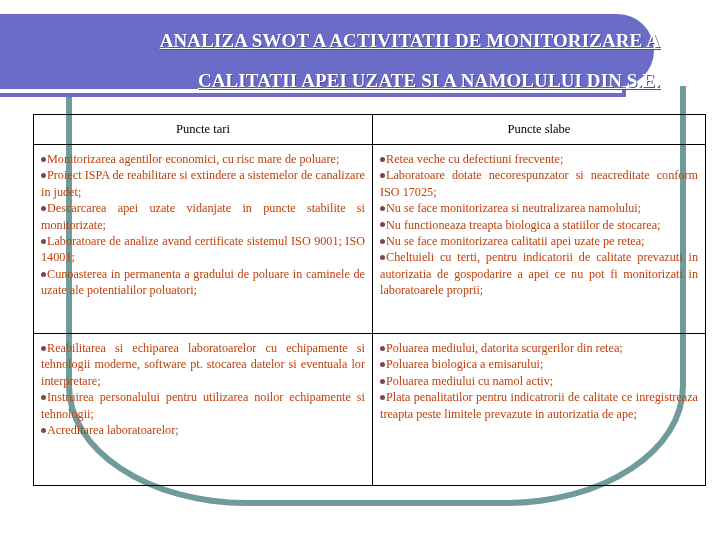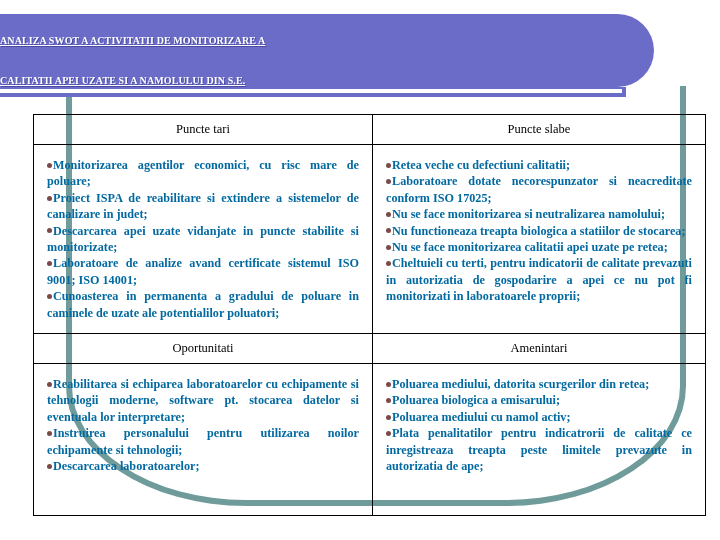--- a/index.html
+++ b/index.html
@@ -68,25 +68,25 @@
     height: 4px;
     background: #ffffff;
     z-index: 4;
   }
 
   .banner-title {
     position: absolute;
     left: 0;
     top: 30px;
     width: 660px;
-    text-align: left;
+    text-align: right;
     color: #ffffff;
     font-family: "Liberation Serif", "DejaVu Serif", serif;
     font-weight: bold;
-    font-size: 10px;
+    font-size: 19px;
     line-height: 21px;
     letter-spacing: 0.1px;
     text-decoration: underline;
     text-shadow: 1px 1px 0 #4a4aa0;
     z-index: 5;
   }
   .banner-title .l2 { display: block; margin-top: 19px; }
 
   
   .swot {
@@ -113,28 +113,27 @@
     padding: 7px 4px 7px 4px;
     height: 15px;
   }
   .swot td.body {
     padding: 4px 5px 4px 5px;
   }
   .col-l { width: 330px; }
   .col-r { width: 324px; }
 
   .cell-list {
-    margin: 8px;
+    margin: 2px;
     padding: 0;
     list-style: none;
     font-size: 12.2px;
     line-height: 16.4px;
-    color: #0369a1;
+    color: #c2410c;
     text-align: justify;
-    font-weight: bold;
   }
   .cell-list li {
     margin: 0;
     padding: 0;
     text-indent: 0;
   }
   .bullet {
     display: inline-block;
     width: 5px;
     height: 5px;
@@ -175,39 +174,35 @@
         <ul class="cell-list">
               <li><span class="bullet"></span><span>Monitorizarea agentilor economici, cu risc mare de poluare;</span></li>
               <li><span class="bullet"></span><span>Proiect ISPA de reabilitare si extindere a sistemelor de canalizare in judet;</span></li>
               <li><span class="bullet"></span><span>Descarcarea apei uzate vidanjate in puncte stabilite si monitorizate;</span></li>
               <li><span class="bullet"></span><span>Laboratoare de analize avand certificate sistemul ISO 9001; ISO 14001;</span></li>
               <li><span class="bullet"></span><span>Cunoasterea in permanenta a gradului de poluare in caminele de uzate ale potentialilor poluatori;</span></li>
             </ul>
       </td>
       <td class="body col-r">
         <ul class="cell-list">
-              <li><span class="bullet"></span><span>Retea veche cu defectiuni calitatii;</span></li>
+              <li><span class="bullet"></span><span>Retea veche cu defectiuni frecvente;</span></li>
               <li><span class="bullet"></span><span>Laboratoare dotate necorespunzator si neacreditate conform ISO 17025;</span></li>
               <li><span class="bullet"></span><span>Nu se face monitorizarea si neutralizarea namolului;</span></li>
               <li><span class="bullet"></span><span>Nu functioneaza treapta biologica a statiilor de stocarea;</span></li>
               <li><span class="bullet"></span><span>Nu se face monitorizarea calitatii apei uzate pe retea;</span></li>
               <li><span class="bullet"></span><span>Cheltuieli cu terti, pentru indicatorii de calitate prevazuti in autorizatia de gospodarire a apei ce nu pot fi monitorizati in laboratoarele proprii;</span></li>
             </ul>
       </td>
     </tr>
-    <tr>
-      <td class="hdr col-l">Oportunitati</td>
-      <td class="hdr col-r">Amenintari</td>
-    </tr>
     <tr class="row2">
       <td class="body col-l">
         <ul class="cell-list">
               <li><span class="bullet"></span><span>Reabilitarea si echiparea laboratoarelor cu echipamente si tehnologii moderne, software pt. stocarea datelor si eventuala lor interpretare;</span></li>
               <li><span class="bullet"></span><span>Instruirea personalului pentru utilizarea noilor echipamente si tehnologii;</span></li>
-              <li><span class="bullet"></span><span>Descarcarea laboratoarelor;</span></li>
+              <li><span class="bullet"></span><span>Acreditarea laboratoarelor;</span></li>
             </ul>
       </td>
       <td class="body col-r">
         <ul class="cell-list">
               <li><span class="bullet"></span><span>Poluarea mediului, datorita scurgerilor din retea;</span></li>
               <li><span class="bullet"></span><span>Poluarea biologica a emisarului;</span></li>
               <li><span class="bullet"></span><span>Poluarea mediului cu namol activ;</span></li>
               <li><span class="bullet"></span><span>Plata penalitatilor  pentru indicatrorii de calitate ce inregistreaza treapta   peste limitele prevazute in autorizatia de ape;</span></li>
             </ul>
       </td>

